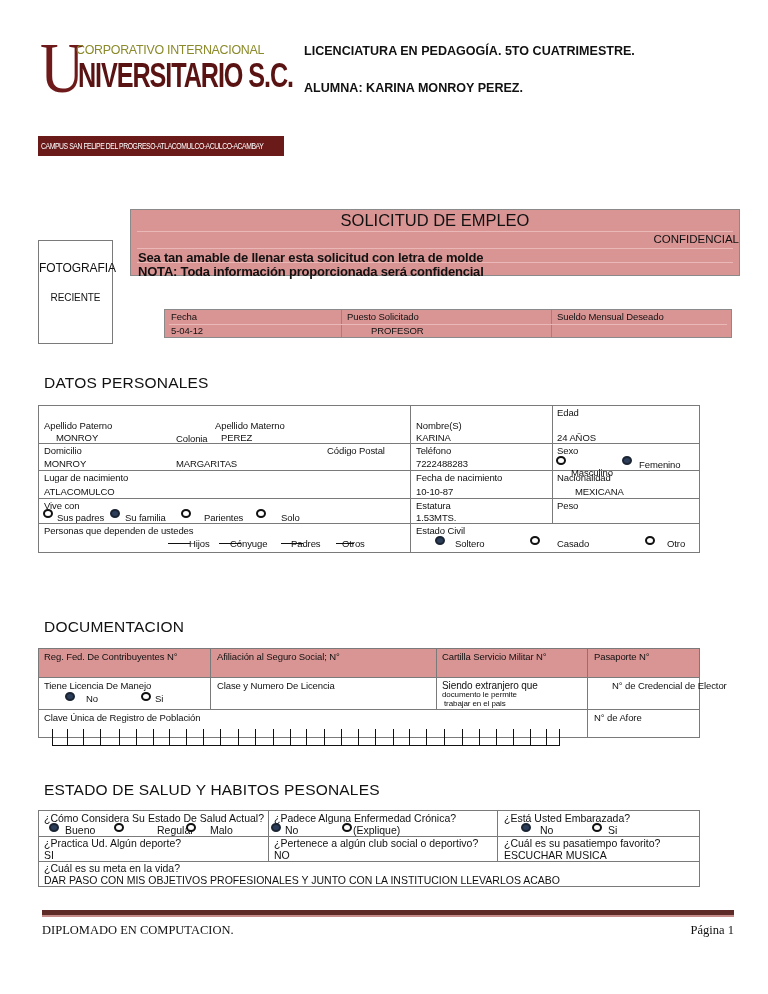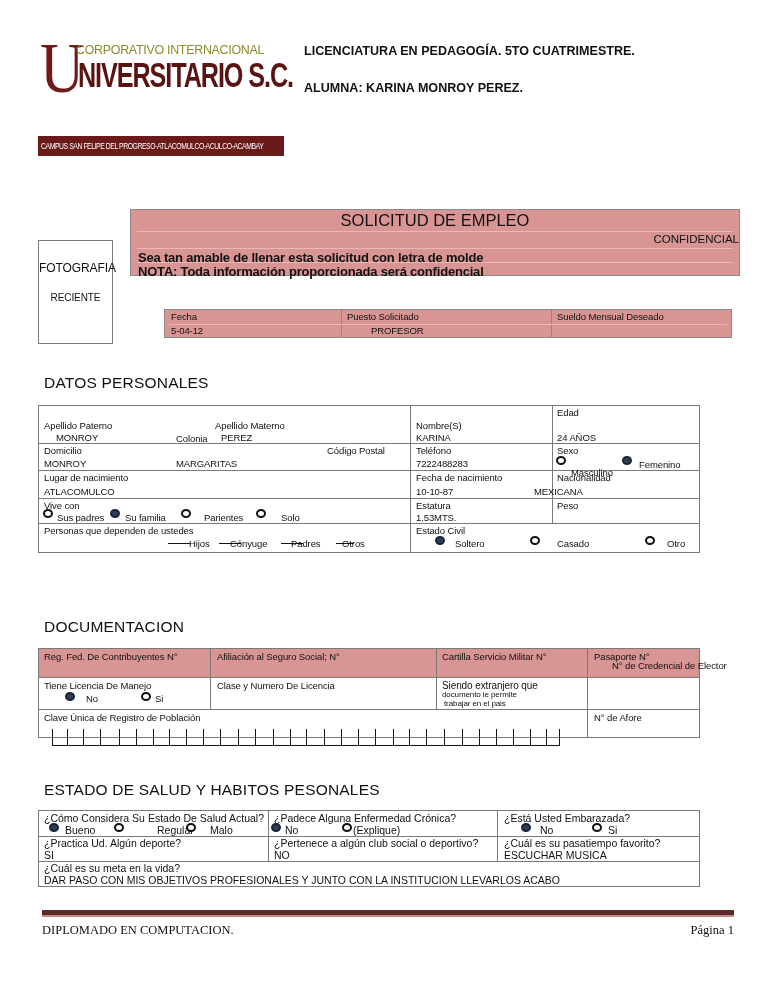--- a/index.html
+++ b/index.html
@@ -116,21 +116,21 @@
 <div class="radio" style="left:556px; top:456px;"></div>
 <div class="abs lbl" style="left:571px; top:459px;margin-top:8px;">Masculino</div>
 <div class="radio on" style="left:622px; top:456px;"></div>
 <div class="abs lbl" style="left:639px; top:459px;">Femenino</div>
 
 <div class="abs lbl" style="left:44px; top:472px;">Lugar de nacimiento</div>
 <div class="abs lbl" style="left:44px; top:486px;">ATLACOMULCO</div>
 <div class="abs lbl" style="left:416px; top:472px;">Fecha de nacimiento</div>
 <div class="abs lbl" style="left:416px; top:486px;">10-10-87</div>
 <div class="abs lbl" style="left:557px; top:472px;">Nacionalidad</div>
-<div class="abs lbl" style="left:534px; top:486px;">MEXICANA</div>
+<div class="abs lbl" style="left:575px; top:486px;">MEXICANA</div>
 
 <div class="abs lbl" style="left:44px; top:500px;">Vive con</div>
 <div class="radio" style="left:43px; top:509px;"></div>
 <div class="abs lbl" style="left:57px; top:512px;">Sus padres</div>
 <div class="radio on" style="left:110px; top:509px;"></div>
 <div class="abs lbl" style="left:125px; top:512px;">Su familia</div>
 <div class="radio" style="left:181px; top:509px;"></div>
 <div class="abs lbl" style="left:204px; top:512px;">Parientes</div>
 <div class="radio" style="left:256px; top:509px;"></div>
 <div class="abs lbl" style="left:281px; top:512px;">Solo</div>
@@ -173,21 +173,21 @@
 
 <div class="abs lbl" style="left:44px; top:680px;">Tiene Licencia De Manejo</div>
 <div class="radio on" style="left:65px; top:692px;"></div>
 <div class="abs lbl" style="left:86px; top:693px;">No</div>
 <div class="radio" style="left:141px; top:692px;"></div>
 <div class="abs lbl" style="left:155px; top:693px;">Si</div>
 <div class="abs lbl" style="left:217px; top:680px;">Clase y Numero De Licencia</div>
 <div class="abs lbl" style="left:442px; top:680px; font-size:10px;">Siendo extranjero que</div>
 <div class="abs lbl" style="left:442px; top:690px; font-size:8px;">documento le permite</div>
 <div class="abs lbl" style="left:444px; top:699px; font-size:8px;">trabajar en el pais</div>
-<div class="abs lbl" style="left:594px; top:660px;padding-left:18px;">N° de Credencial de  Elector</div>
+<div class="abs lbl" style="left:594px; top:680px;padding-left:18px;">N° de Credencial de  Elector</div>
 
 <div class="abs lbl" style="left:44px; top:712px;">Clave Única de Registro de Población</div>
 <div class="abs lbl" style="left:594px; top:712px;">N° de Afore</div>
 
 <div class="abs" style="left:52px; top:728px; width:508px; height:18px;">
   <div class="abs" style="left:0; right:0; bottom:0; height:1px; background:#111;"></div>
   <div class="tick" style="left:0px;"></div>
   <div class="tick" style="left:15px;"></div>
   <div class="tick" style="left:31px;"></div>
   <div class="tick" style="left:48px;"></div>

